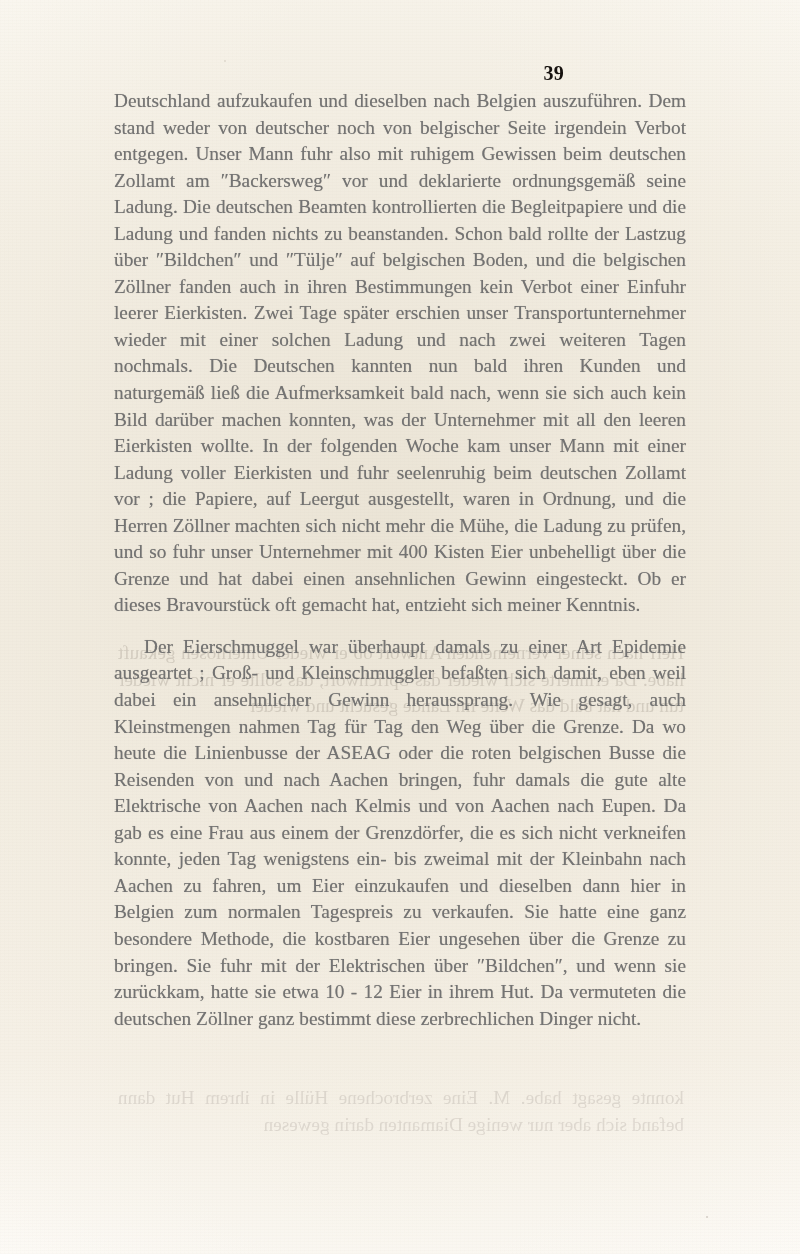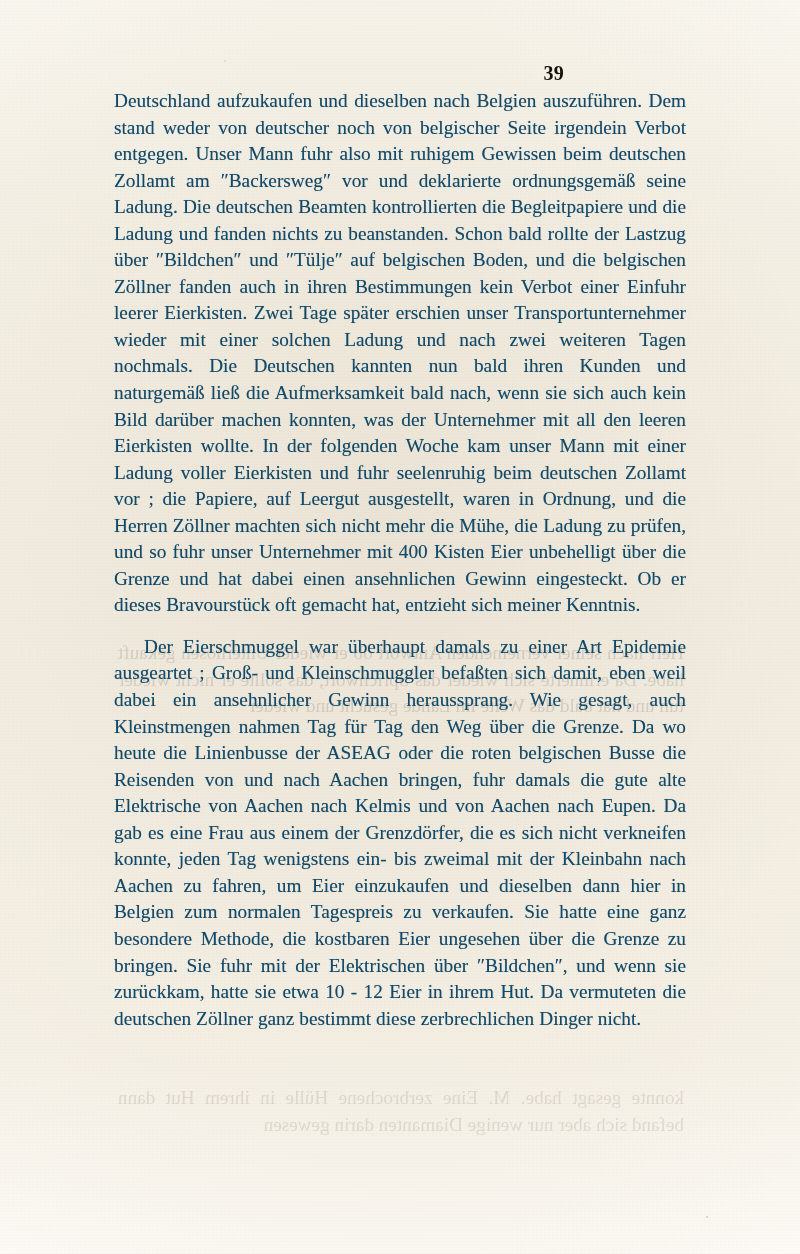--- a/index.html
+++ b/index.html
@@ -87,21 +87,21 @@
   }
 
   .para {
     margin: 0;
     font-size: 19.3px;
     line-height: 26.55px;
     text-align: justify;
     text-justify: inter-word;
     hyphens: none;
     word-spacing: 0.2px;
-    color: #0c4a6e;
+    color: #737373;
     text-shadow: 0 0 0.7px rgba(30,24,18,0.35);
   }
 
   .para + .para {
     margin-top: 15px;
     text-indent: 30px;
   }
 
   
   .speck {

